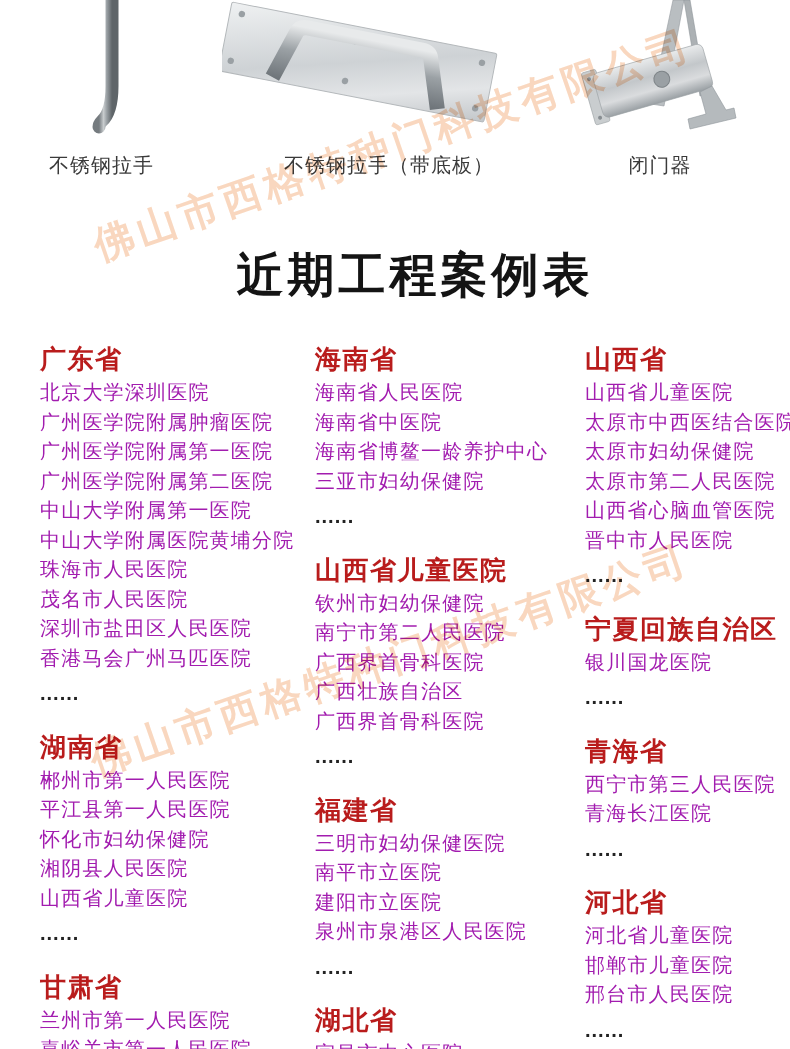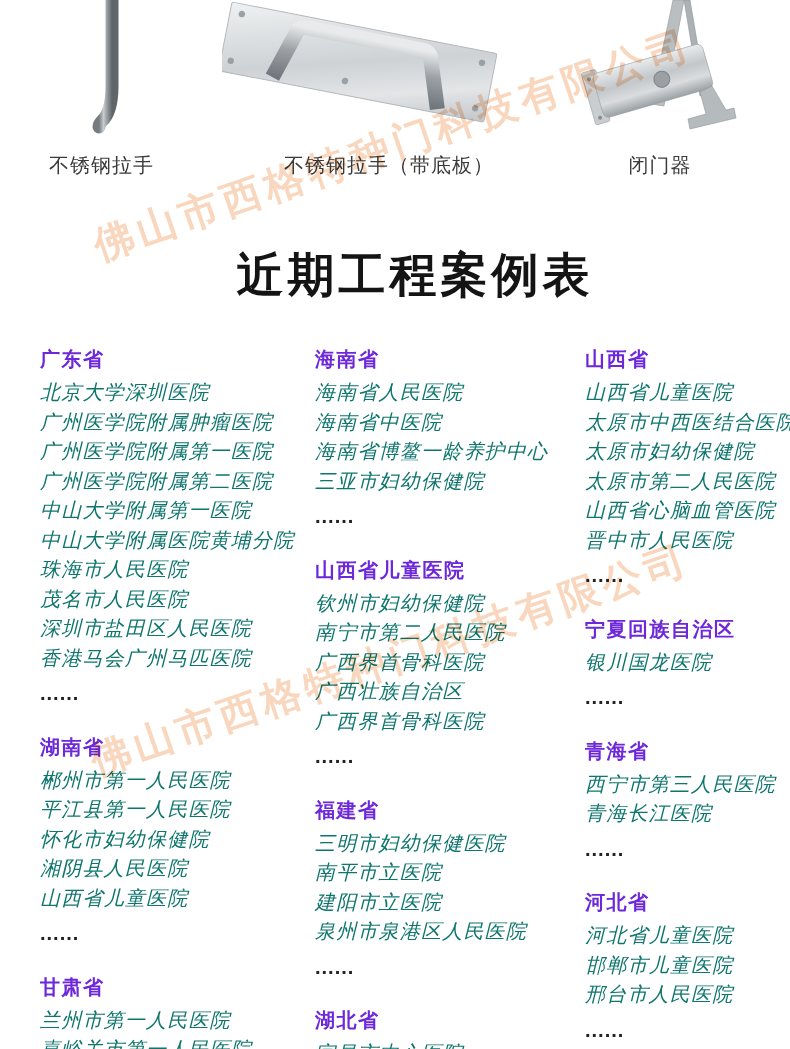--- a/index.html
+++ b/index.html
@@ -68,35 +68,34 @@
   }
 
   
   .case-col { position: absolute; top: 345px; z-index: 2; }
   #col-0 { left: 40px;  width: 258px; }
   #col-1 { left: 315px; width: 262px; }
   #col-2 { left: 585px; width: 200px; }
 
   .section { margin-bottom: 24px; }
   .province {
-    font-size: 20px;
+    font-size: 26px;
     font-weight: bold;
     letter-spacing: 1.5px;
-    color: #6d28d9;
+    color: #b91c1c;
     line-height: 29px;
     margin-bottom: 4px;
     white-space: nowrap;
   }
   .hospital {
     font-size: 20px;
     letter-spacing: 1.2px;
-    color: #0f766e;
+    color: #a21caf;
     line-height: 29.5px;
     white-space: nowrap;
-    font-style: italic;
   }
   .dots {
     font-size: 20px;
     font-weight: bold;
     color: #222;
     line-height: 29.5px;
     margin-top: 6px;
     letter-spacing: 1px;
   }
 </style>

